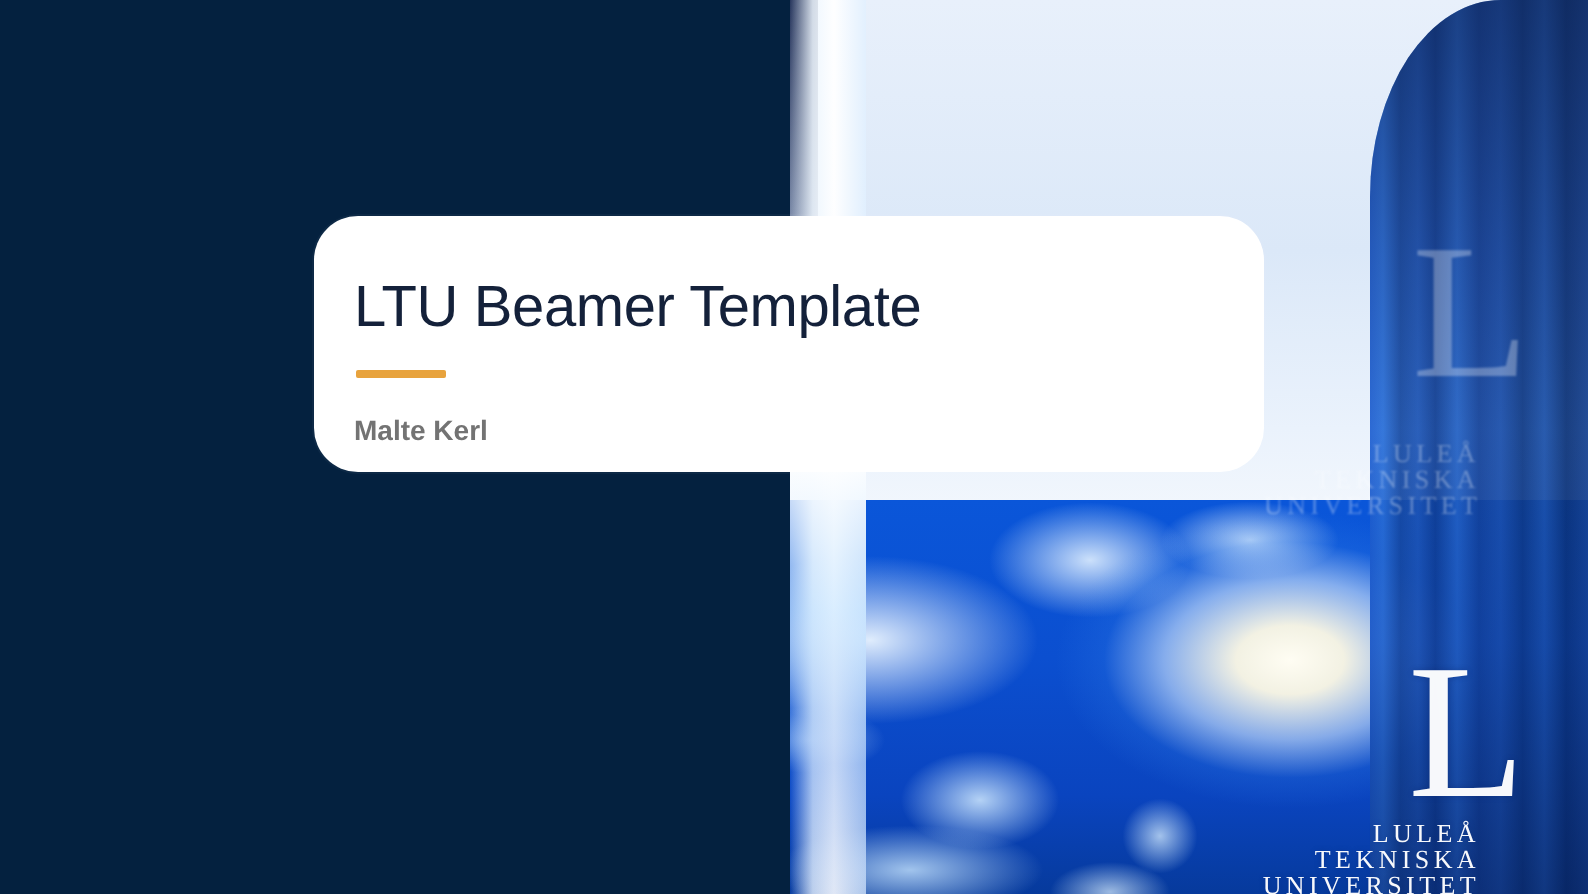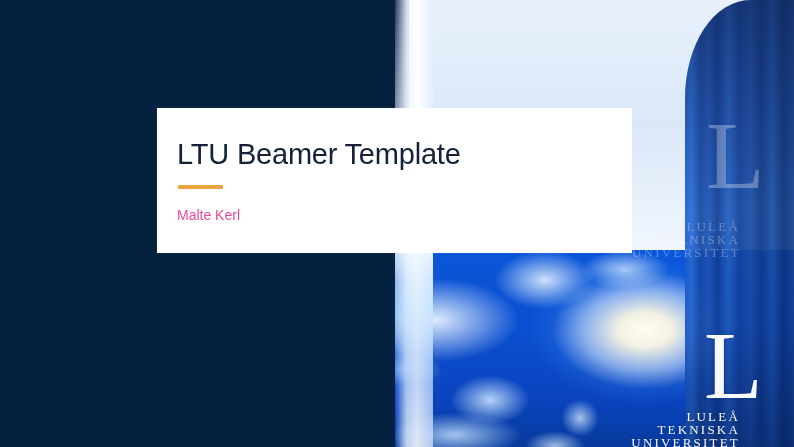--- a/index.html
+++ b/index.html
@@ -149,23 +149,24 @@
     position: absolute;
     left: 0; top: 0;
     width: 395px; height: 447px;
     background: #04213f;
   }
 
   
   .card {
     position: absolute;
     left: 157px; top: 108px;
-    width: 475px; height: 145px;
+    width: 475px; height: 128px;
     background: #ffffff;
     box-shadow: 0 0 0 1px rgba(255,255,255,.04);
+    border-radius: 22px;
   }
   .card-inner {
     position: absolute;
     left: 20px; top: 30px;
     right: 16px;
   }
   .title {
     margin: 0;
     font-size: 29px;
     font-weight: 400;
@@ -175,23 +176,23 @@
   }
   .rule {
     width: 45px;
     height: 4px;
     background: #e8a33d;
     margin: 14px 0 16px 1px;
     border-radius: 1px;
   }
   .meta {
     font-size: 14px;
-    color: #ec4899;
+    color: #737373;
     line-height: 1.55;
-    font-weight: 400;
+    font-weight: 700;
   }
 </style>
 </head>
 <body>
 
 <div id="slide">
 
   <div class="photo">
     <div class="photo-layer sky"></div>
     <div class="photo-layer bokeh-field"></div>

